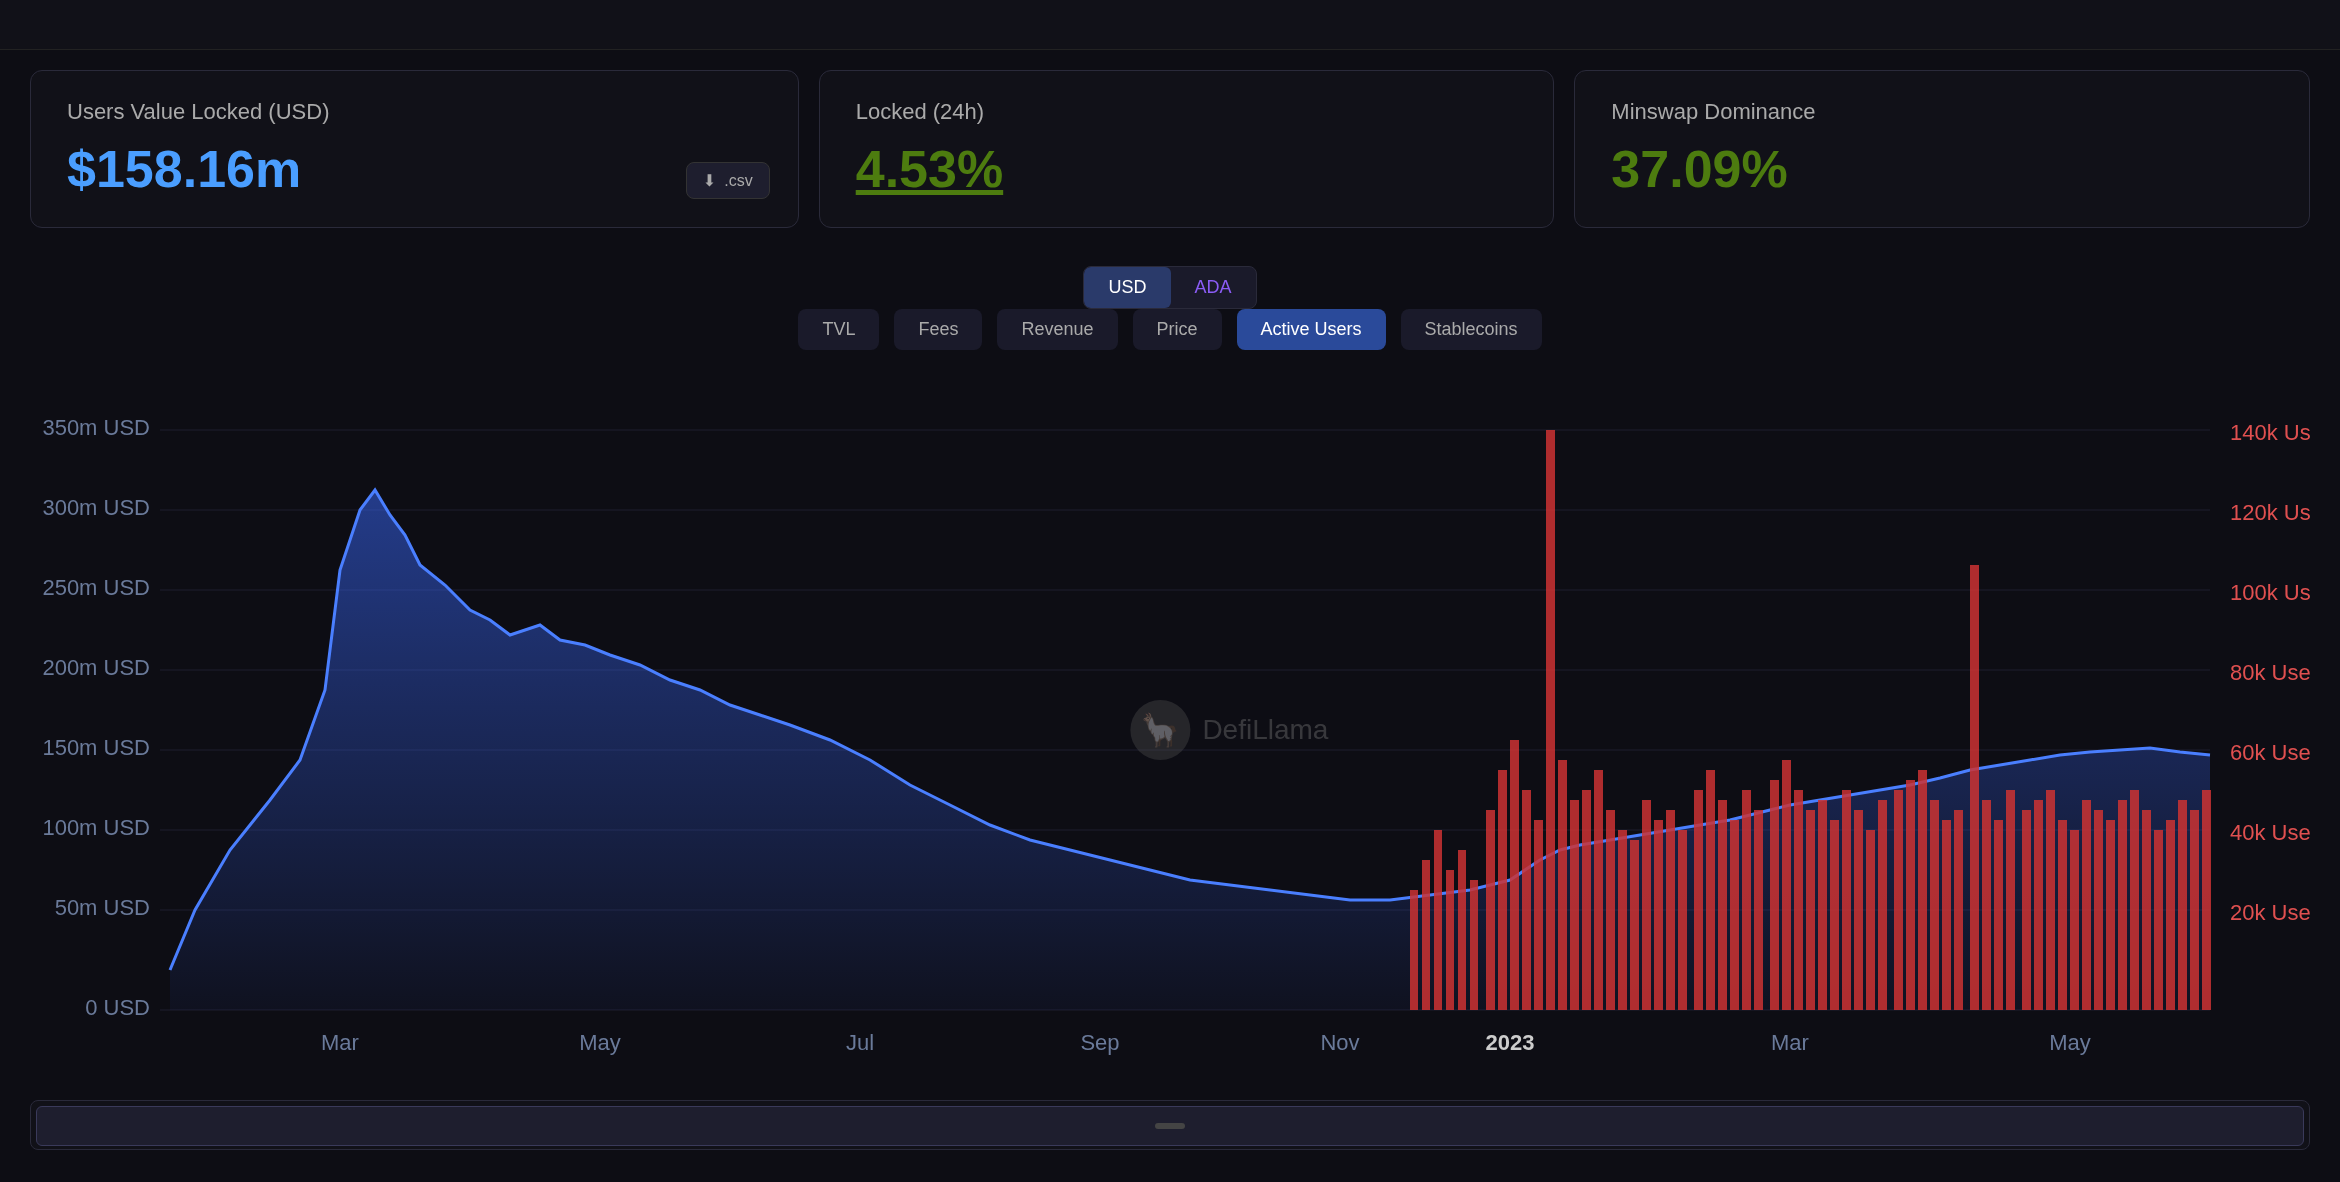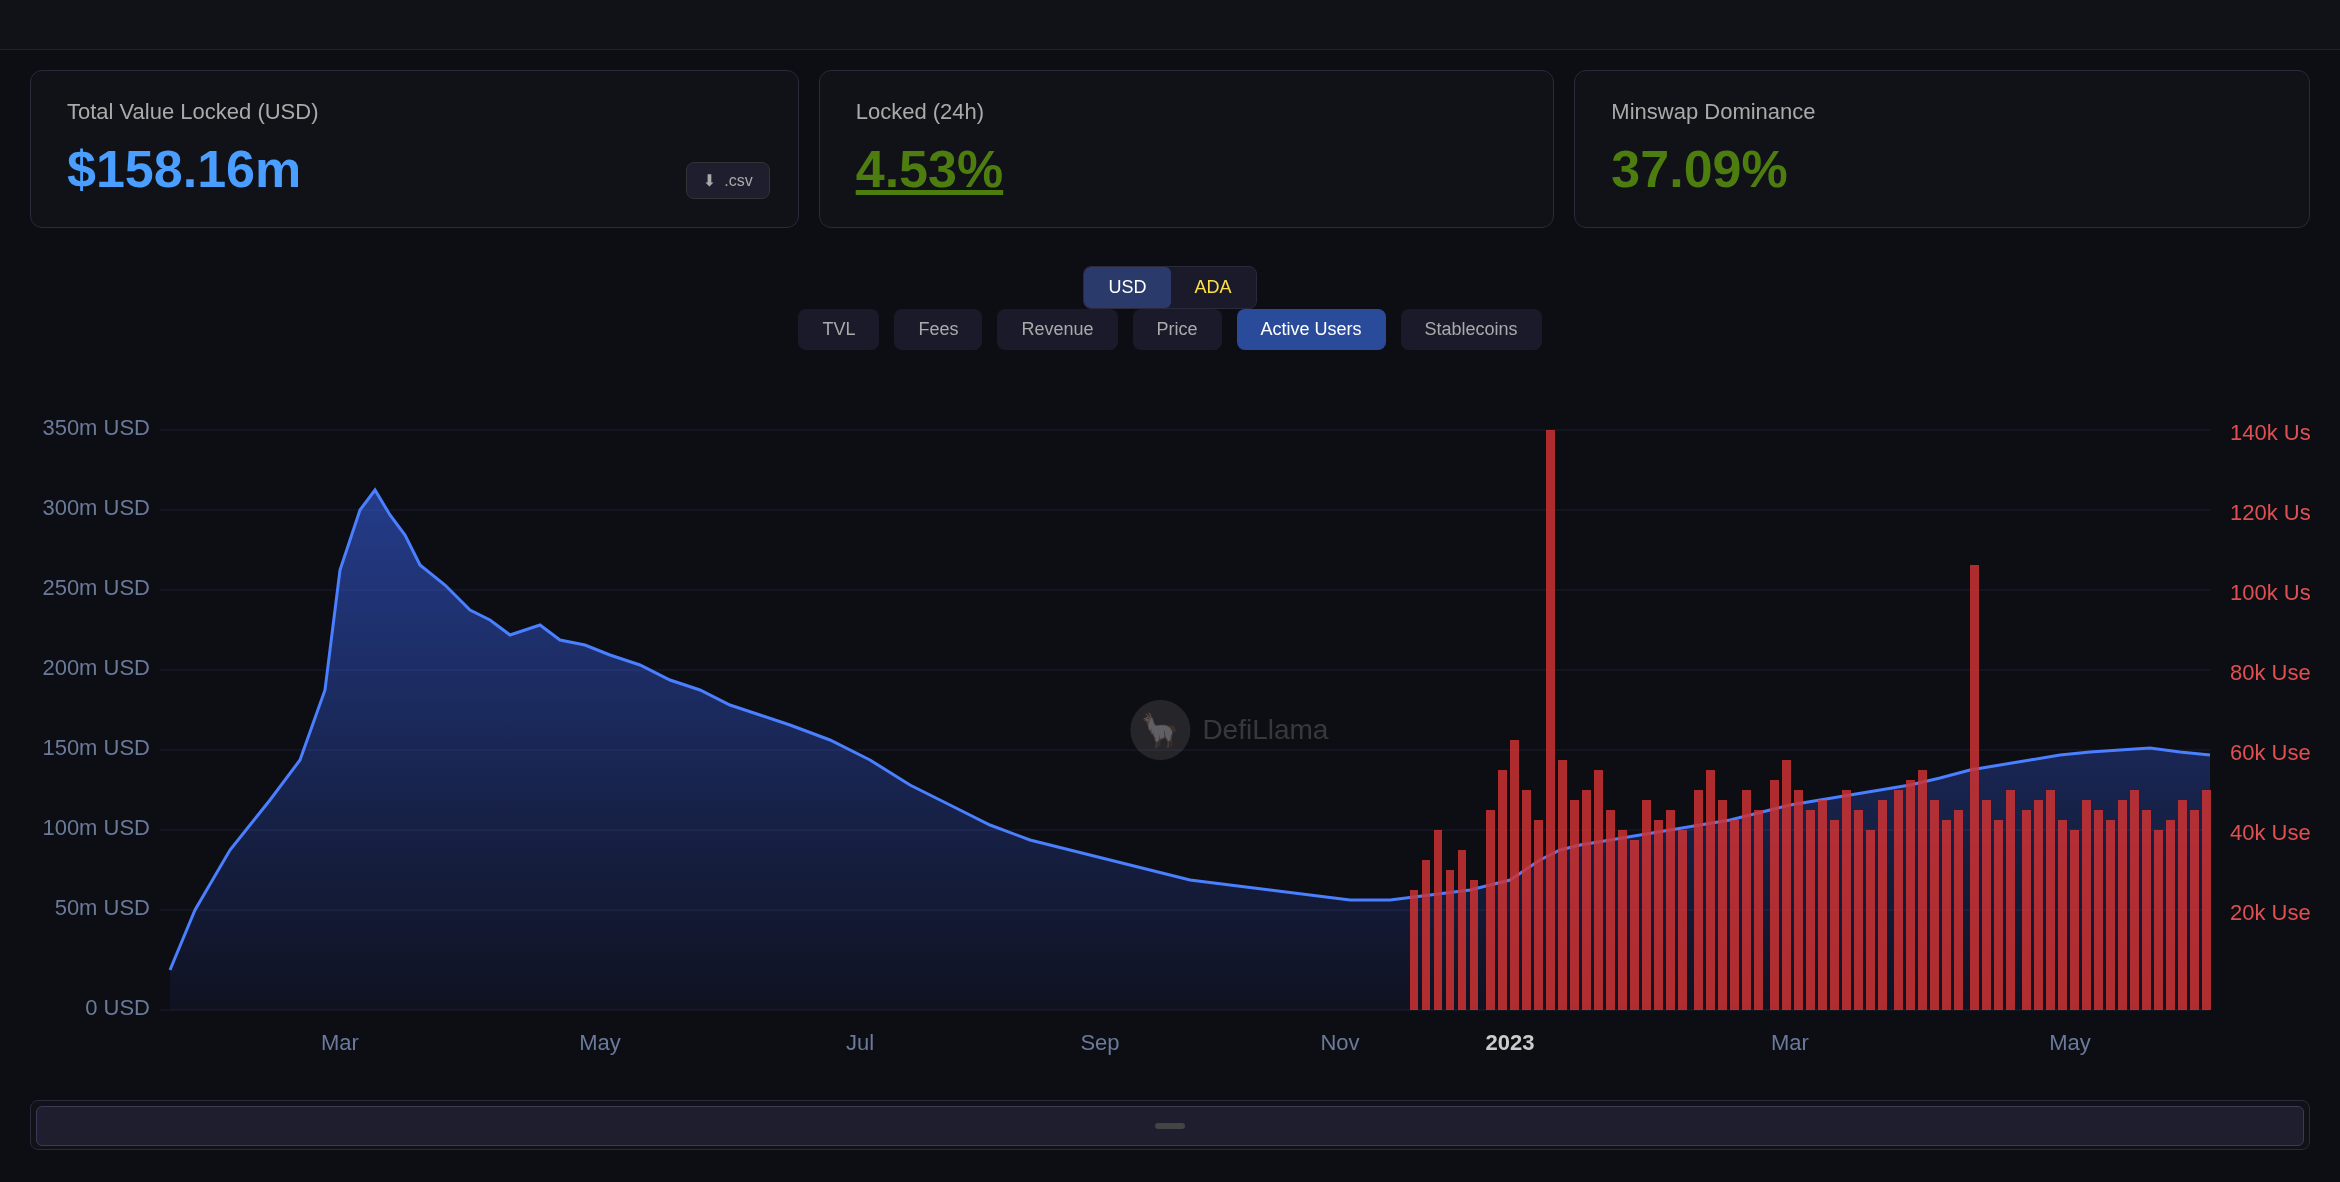--- a/index.html
+++ b/index.html
@@ -90,21 +90,21 @@
       border-radius: 8px;
       overflow: hidden;
     }
 
     .currency-btn {
       padding: 10px 24px;
       font-size: 18px;
       cursor: pointer;
       border: none;
       background: transparent;
-      color: #fde047;
+      color: #8b5cf6;
     }
 
     .currency-btn.active {
       background: #2a3a6a;
       color: #fff;
       border-radius: 6px;
     }
 
     .tab-buttons {
       display: flex;
@@ -197,21 +197,21 @@
     }
   </style>
 </head>
 <body>
 
 <div class="top-bar"></div>
 
 <div class="stats-row">
 
   <div class="stat-card">
-    <div class="stat-label">Total Value Locked (USD)</div>
+    <div class="stat-label">Users Value Locked (USD)</div>
     <div class="stat-value blue">$158.16m</div>
     <button class="csv-btn">
       <span>⬇</span>
       <span>.csv</span>
     </button>
   </div>
 
   <div class="stat-card">
     <div class="stat-label">Locked (24h)</div>
     <div class="stat-value green">4.53%</div>

